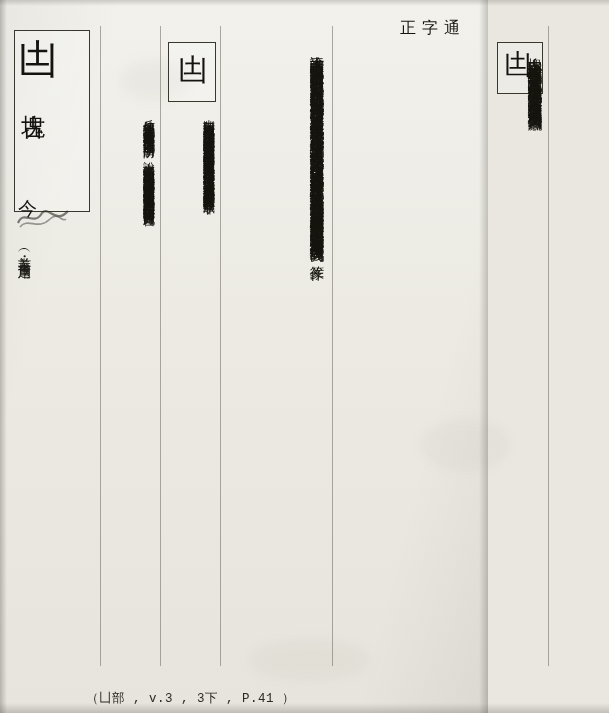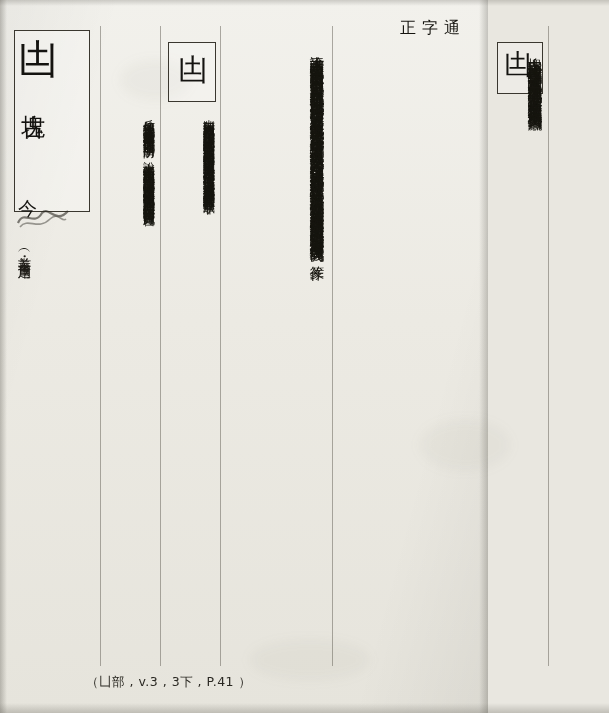--- a/index.html
+++ b/index.html
@@ -202,15 +202,15 @@
   <div class="rule" style="left:548px;top:26px;height:640px;"></div>
 
   <div class="col small" style="left:104px;top:110px;width:54px;height:540px;">丘侅切塊去聲塊大記父母之親寢苫枕由蔡邕文作塊擇海九河盈溢非一由所防○說文土部由篆作由重說載郭恕先曰吉用塊凶用塊奥黄犍匱刪註背理讀書通由凶用由按塊刪傀魁魏坯通亦非互詳土部塊註用古字同何得吉凶分用此舊</div>
 
   <div class="col small" style="left:168px;top:110px;width:50px;height:540px;">凷苦對切音膾塊或作凷禮記曰寢苫枕凷註凷堛也周禮註刪柞華籔合為一字狀非凷處獨存貌漢書田蚡傳師古註獨處也如土塊然自息又家人塊搦師子遂人而塊俗作塊黄塊音通義別韻會塊或引禮記黄杼土鼓周禮註刪杼華籔合為一字狀非</div>
 
   <div class="col" style="left:228px;top:44px;width:100px;height:600px;">論大平之時雨之不破塊又國語音重百過銜不為禮出于五鹿乞食野人野人與之塊重耳怒子犯曰天賜也民以土服又何求焉稽首受而載之逐適齊莊五鹿衛邑也乞食塊璞也申太宗伐遼營馬首山凡土壤塹者分于馬上特之義塊亦爭狹塊以進又支宗時安祿山反帝欲禪位太子楊貴妃又塊然獨處貌韓愈詩曰土塊塊乎不見禮故乞食塊璞又塊偉兒磈磊不平塊處獨居貌梵書波羅蜜多經塊然獨坐廖然獨處又塊壘胸中不平氣鬱結也唐書波酒澆多經俗作塊黄塊義同○篆作</div>
 
   <div class="col" style="left:464px;top:46px;width:82px;height:580px;">塊由字重文說文由或作塊作塊莊子齊物論大塊噫氣其名為風註大塊天地間也一說造物之名亦自肤之稱言通生萬物也列子地積塊爾又麤鐵</div>
 
-  <div class="cite" style="left:86px;bottom:22px;">（凵部 , v.3 , 3下 , P.41 ）</div>
+  <div class="cite" style="left:86px;bottom:6px;font-family:Liberation Mono, monospace;">（凵部 , v.3 , 3下 , P.41 ）</div>
 
 </div>
 
 </body></html>

